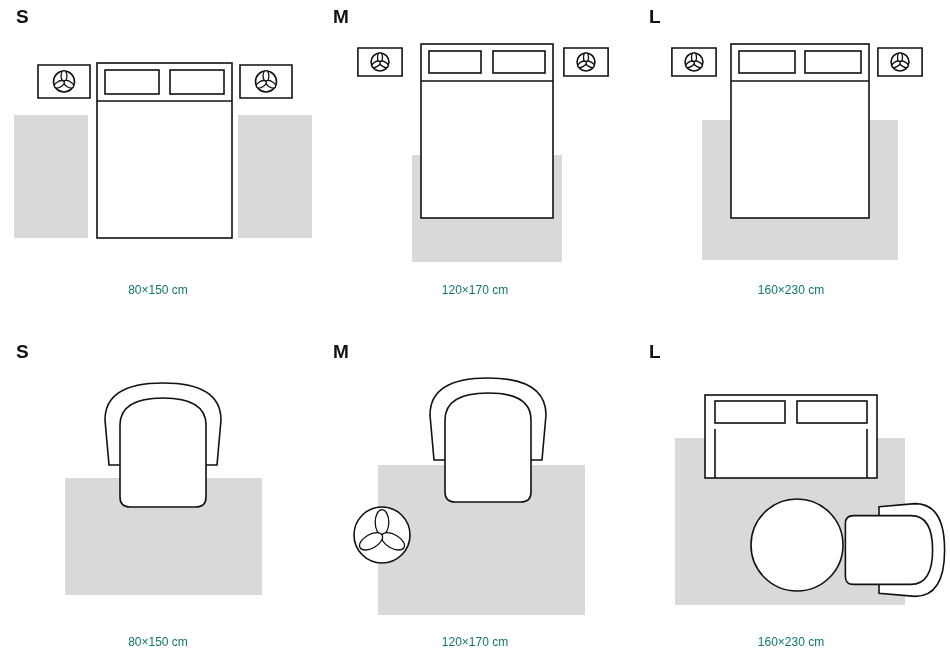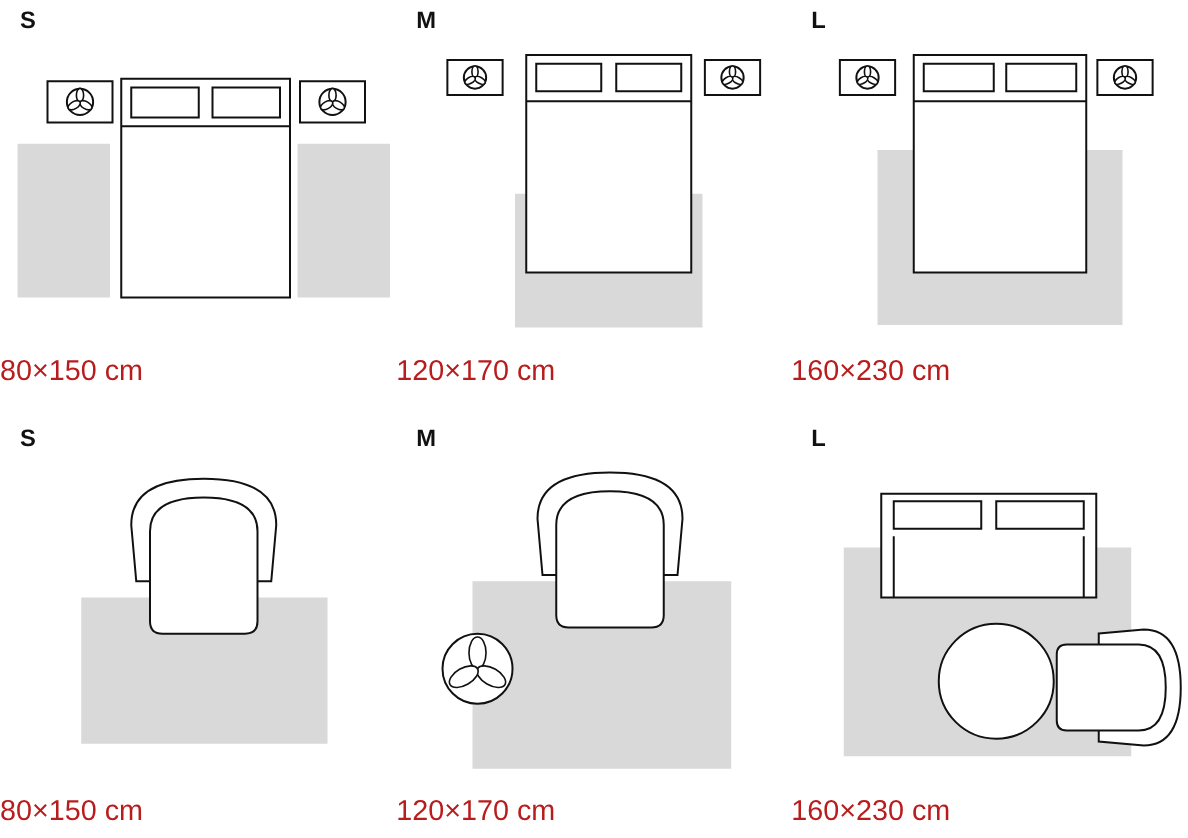--- a/index.html
+++ b/index.html
@@ -5,21 +5,21 @@
   html,body{margin:0;padding:0;background:#fff;}
   .canvas{position:relative;width:950px;height:670px;background:#fff;overflow:hidden;
           font-family:"Liberation Sans",sans-serif;color:#111;}
   .panel{position:absolute;width:316px;}
   .panel.top{top:0;height:315px;}
   .panel.bottom{top:335px;height:335px;}
   .size-label{position:absolute;top:6px;left:16px;font-size:19px;font-weight:700;color:#111;}
   .drawing{position:absolute;left:0;}
   .panel.top .drawing{top:40px;}
   .panel.bottom .drawing{top:35px;}
-  .caption{position:absolute;width:100%;font-size:23px;color:#b91c1c;}
+  .caption{position:absolute;width:100%;text-align:center;font-size:12px;color:#0f766e;}
   .panel.top .caption{top:283px;}
   .panel.bottom .caption{top:300px;}
   .rug{fill:#d9d9d9;stroke:none;}
   .ln{fill:#fff;stroke:#111;stroke-width:1.6;}
   .ln-open{fill:none;stroke:#111;stroke-width:1.6;}
   .lnv{fill:#fff;stroke:#111;stroke-width:1.6;vector-effect:non-scaling-stroke;}
   .petal{fill:#fff;stroke:#111;stroke-width:1.3;vector-effect:non-scaling-stroke;}
 </style>
 </head>
 <body>

